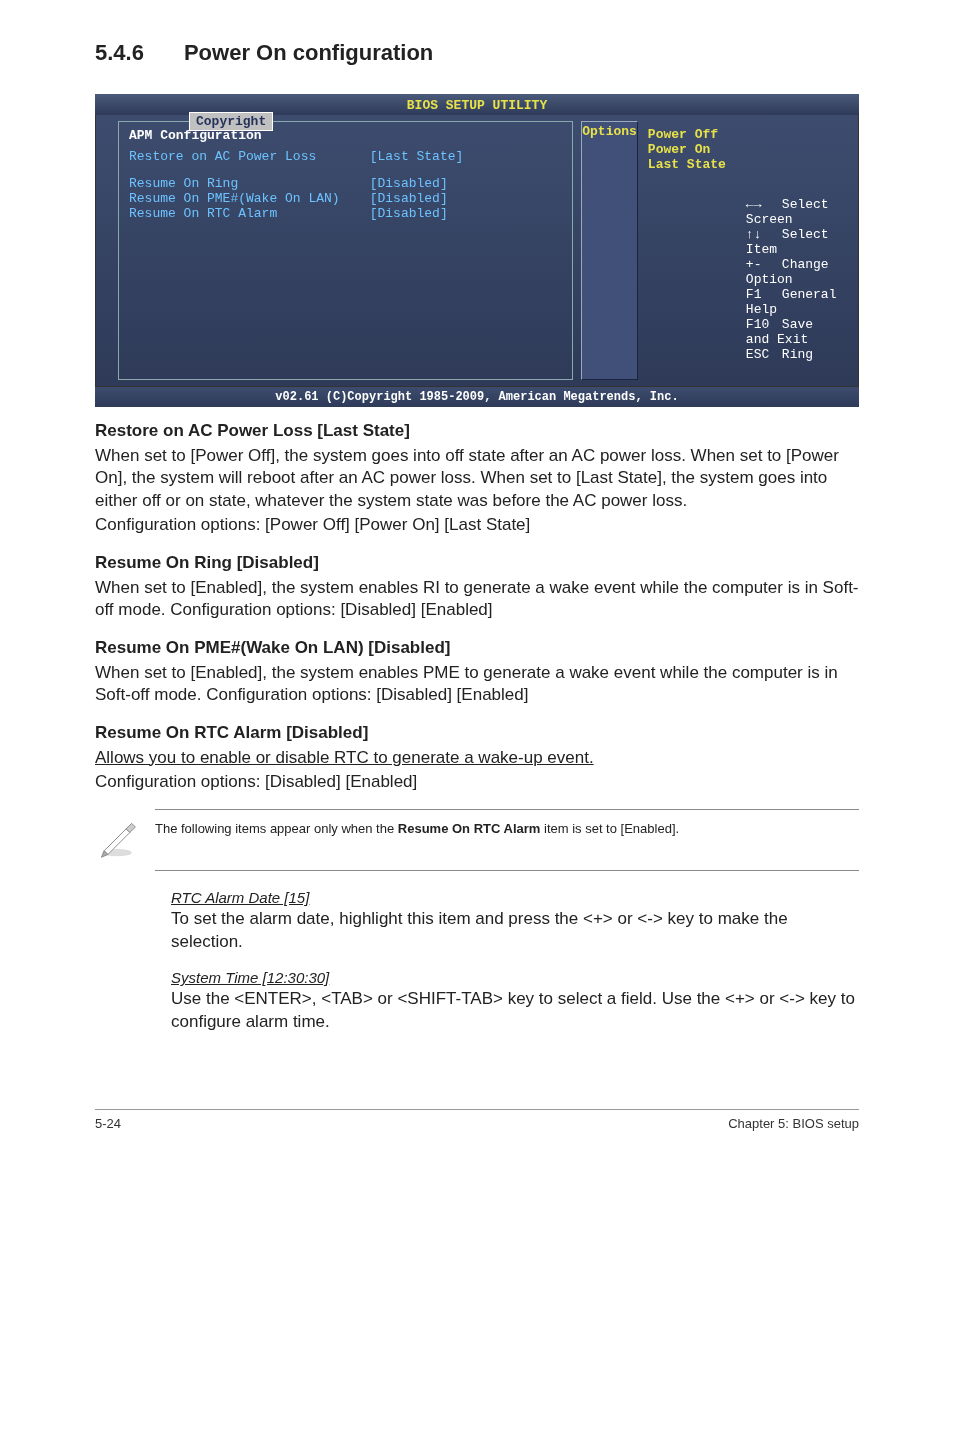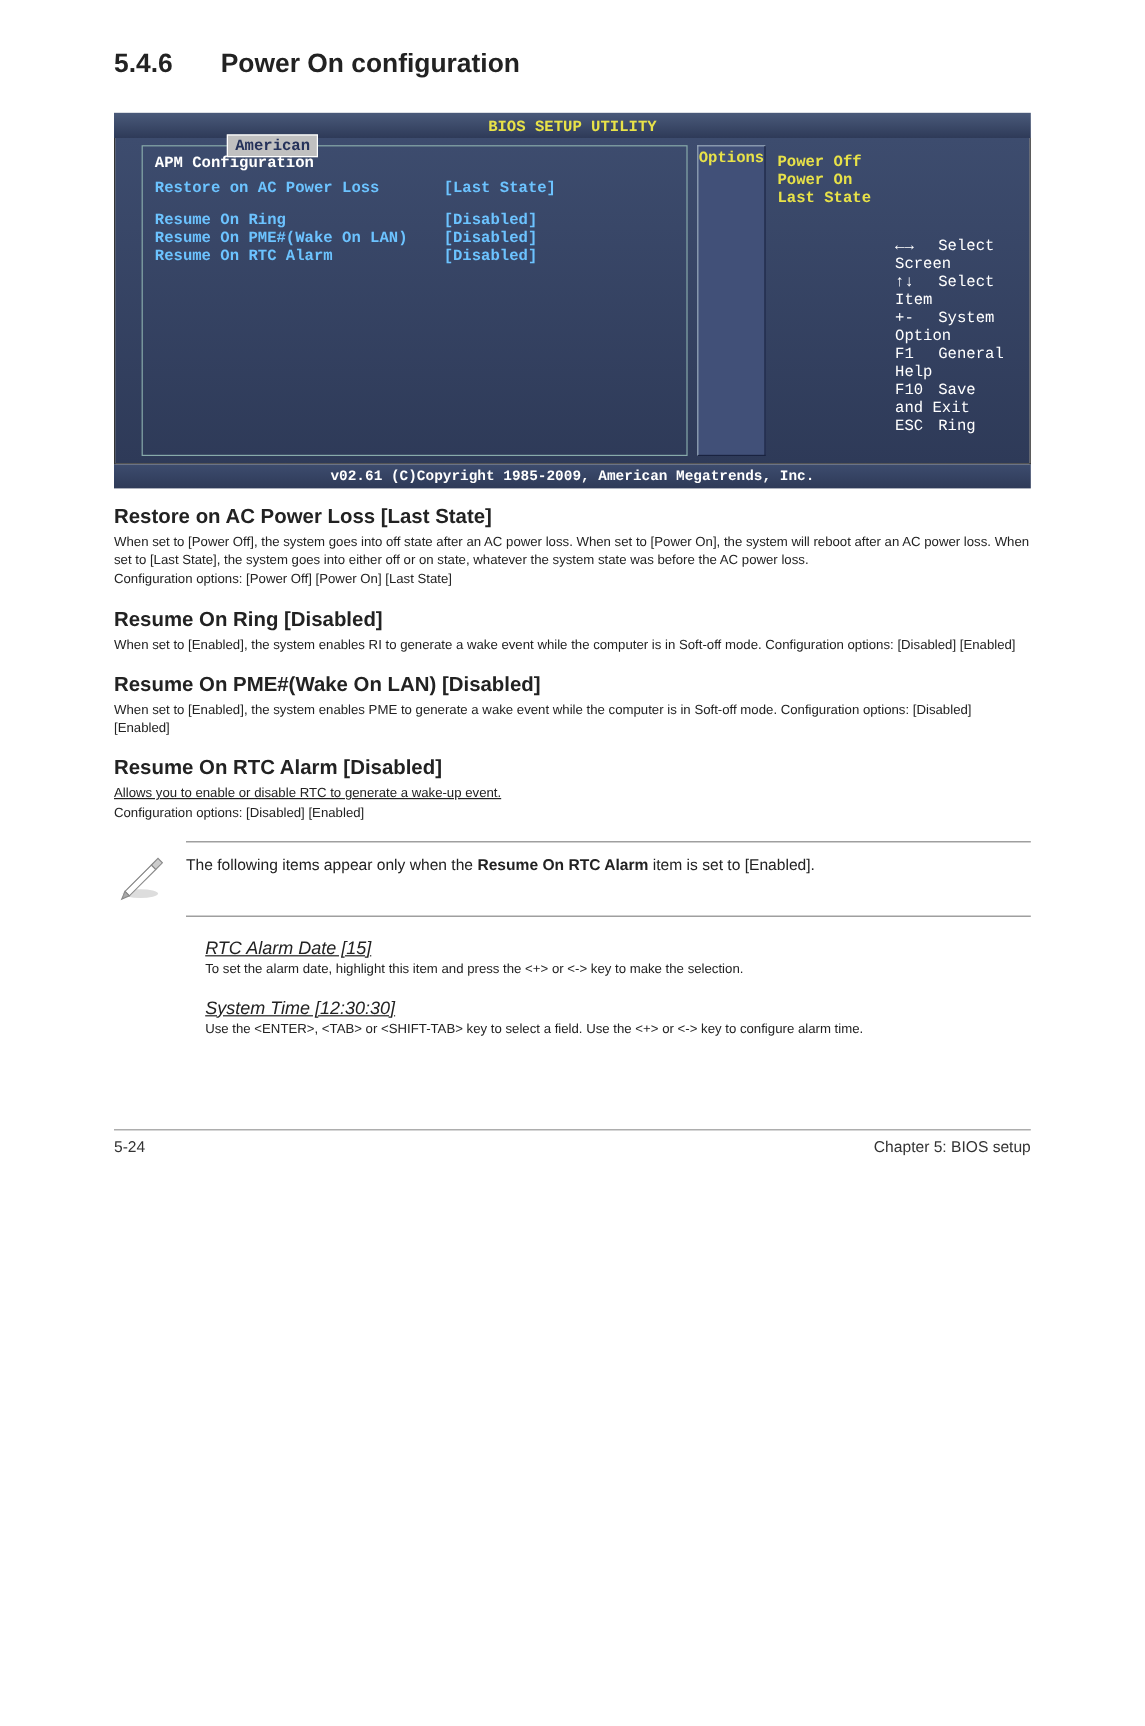--- a/index.html
+++ b/index.html
@@ -86,41 +86,41 @@
     color: #fff;
     padding: 6px 10px 18px 10px;
   }
   .apm-title {
     color: #fff;
     font-weight: bold;
     margin-bottom: 6px;
   }
   .bios-row {
     display: flex;
-    font-weight: bold;
+    font-weight: normal;
   }
   .bios-row .k { flex: 1.25; }
   .bios-row .v { flex: 1; }
   .blue { color: #6cc3ff; }
   .bios-footer {
     background: linear-gradient(#3d4c6e, #2e3a58);
     text-align: center;
     color: #fff;
     font-family: "Courier New", monospace;
     font-size: 12px;
     padding: 3px 0;
     font-weight: bold;
   }
   h3.subhead {
     font-size: 17px;
     font-weight: bold;
     margin: 10px 0 4px 0;
   }
   p.body {
-    font-size: 11px;
+    font-size: 17px;
     margin: 2px 0 16px 0;
     line-height: 1.32;
   }
   .note-wrap {
     margin: 4px 0 18px 0;
   }
   .note-hr {
     border: none;
     border-top: 1px solid #888;
     margin: 0 0 0 60px;
@@ -164,21 +164,21 @@
 
 <div class="page">
 
   <h2 class="section-number">
     <span class="num">5.4.6</span><span>Power On configuration</span>
   </h2>
 
   <div class="bios-panel">
     <div class="bios-header">
       <span>BIOS SETUP UTILITY</span>
-      <div class="bios-tab">American</div>
+      <div class="bios-tab">Copyright</div>
     </div>
     <div class="bios-body">
       <div class="bios-left">
         <div class="apm-title">APM Configuration</div>
         <div id="bios-rows">
             <div class="bios-row">
               <span class="k blue">Restore on AC Power Loss</span>
               <span class="v blue">[Last State]</span>
             </div>
             <div style="height: 12px;"></div>
@@ -199,21 +199,21 @@
       <div class="bios-right">
         <div class="bios-options-header">Options</div>
         <div class="bios-options-body" id="bios-options">
             <div>Power Off</div>
             <div>Power On</div>
             <div>Last State</div>
           </div>
         <div class="bios-help" id="bios-help">
             <div><span style="display: inline-block; width: 36px;">←→</span><span>Select Screen</span></div>
             <div><span style="display: inline-block; width: 36px;">↑↓</span><span>Select Item</span></div>
-            <div><span style="display: inline-block; width: 36px;">+-</span><span>System Option</span></div>
+            <div><span style="display: inline-block; width: 36px;">+-</span><span>Change Option</span></div>
             <div><span style="display: inline-block; width: 36px;">F1</span><span>General Help</span></div>
             <div><span style="display: inline-block; width: 36px;">F10</span><span>Save and Exit</span></div>
             <div><span style="display: inline-block; width: 36px;">ESC</span><span>Ring</span></div>
           </div>
       </div>
     </div>
     <div class="bios-footer">v02.61 (C)Copyright 1985-2009, American Megatrends, Inc.</div>
   </div>
 
   <h3 class="subhead">Restore on AC Power Loss [Last State]</h3>

